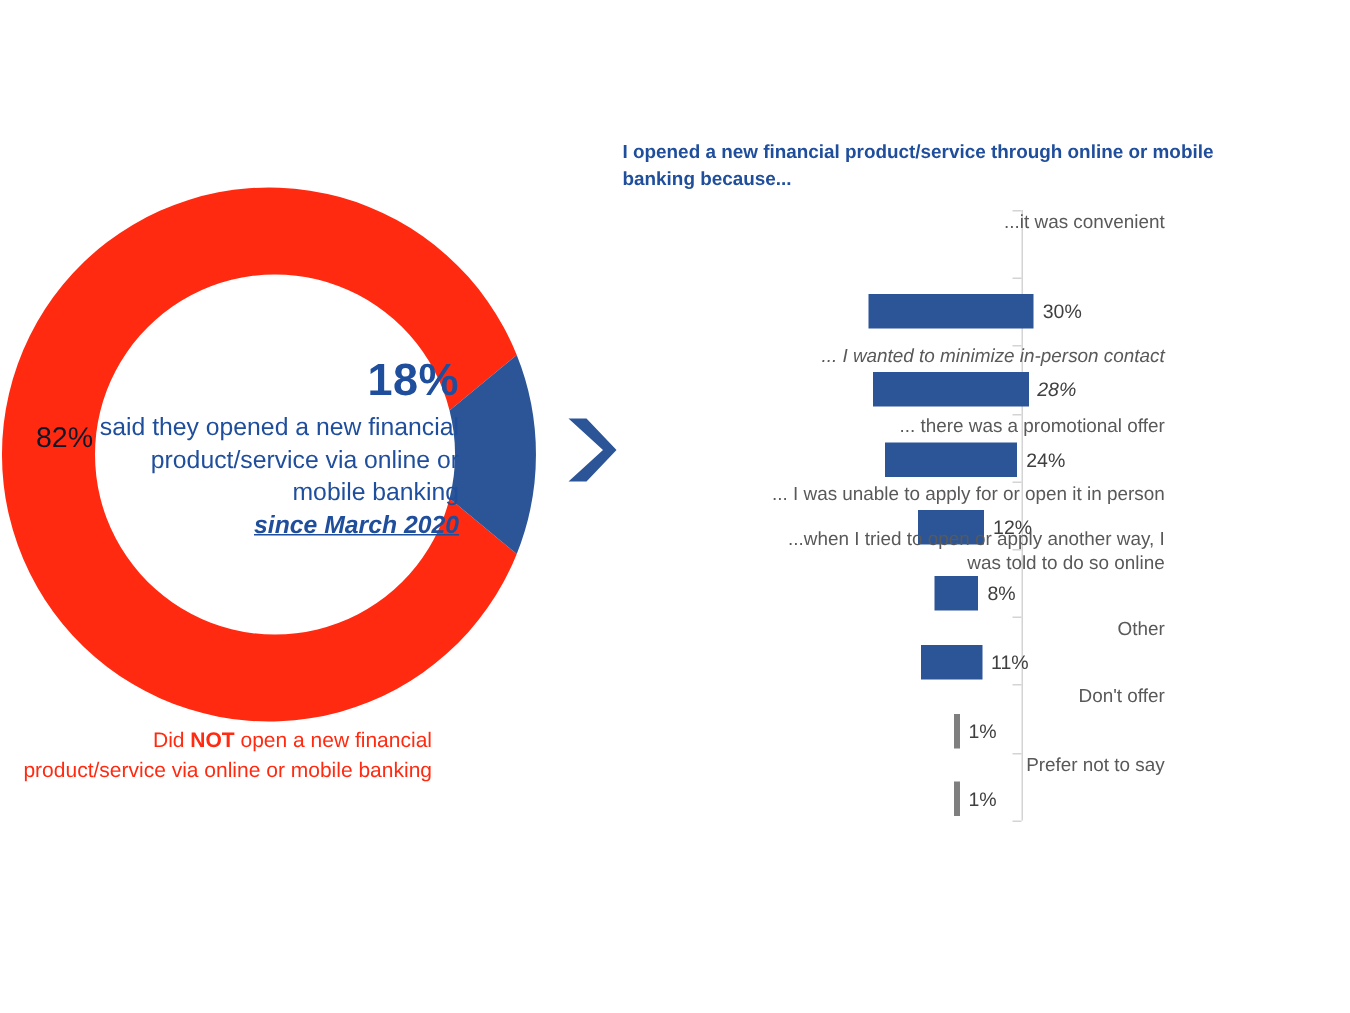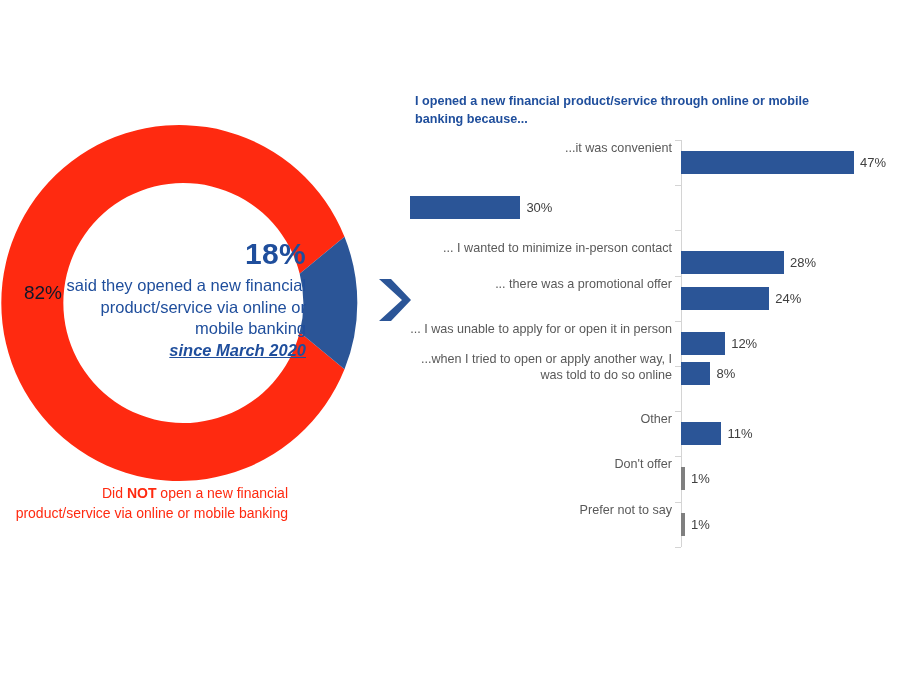--- a/index.html
+++ b/index.html
@@ -113,21 +113,22 @@
     top: 52px;
     width: 480px;
     height: 410px;
   }
   .bar-row {
     position: absolute;
     left: 0;
     width: 480px;
     height: 45.2px;
     display: flex;
-    align-items: flex-start;
+    align-items: center;
+    flex-direction: column;
   }
   .bar-cat-label {
     width: 271px;
     text-align: right;
     padding-right: 9px;
     box-sizing: border-box;
     color: #595959;
     font-size: 12.6px;
     line-height: 1.3;
   }
@@ -217,32 +218,28 @@
     <div class="bar-tick" style="top:180.8px;"></div>
     <div class="bar-tick" style="top:226px;"></div>
     <div class="bar-tick" style="top:271.2px;"></div>
     <div class="bar-tick" style="top:316.4px;"></div>
     <div class="bar-tick" style="top:361.6px;"></div>
     <div class="bar-tick" style="top:406.8px;"></div>
 
     <div id="bar-rows">
         <div class="bar-row" style="top: 0px;">
           <div class="bar-cat-label">...it was convenient</div>
-          <div class="bar-track">
-            <div class="bar-fill" style="width: 172.96px; background: rgb(43, 85, 151);"></div>
-            <div class="bar-value">47%</div>
-          </div>
         </div>
         <div class="bar-row" style="top: 45.2px;">
           <div class="bar-track">
             <div class="bar-fill" style="width: 110.4px; background: rgb(43, 85, 151);"></div>
             <div class="bar-value">30%</div>
           </div>
         </div>
-        <div class="bar-row" style="top: 100px;">
+        <div class="bar-row" style="top: 89px; font-style: italic;">
           <div class="bar-cat-label">... I wanted to minimize in-person contact</div>
           <div class="bar-track">
             <div class="bar-fill" style="width: 103.04px; background: rgb(43, 85, 151);"></div>
             <div class="bar-value">28%</div>
           </div>
         </div>
         <div class="bar-row" style="top: 135.6px;">
           <div class="bar-cat-label">... there was a promotional offer</div>
           <div class="bar-track">
             <div class="bar-fill" style="width: 88.32px; background: rgb(43, 85, 151);"></div>

